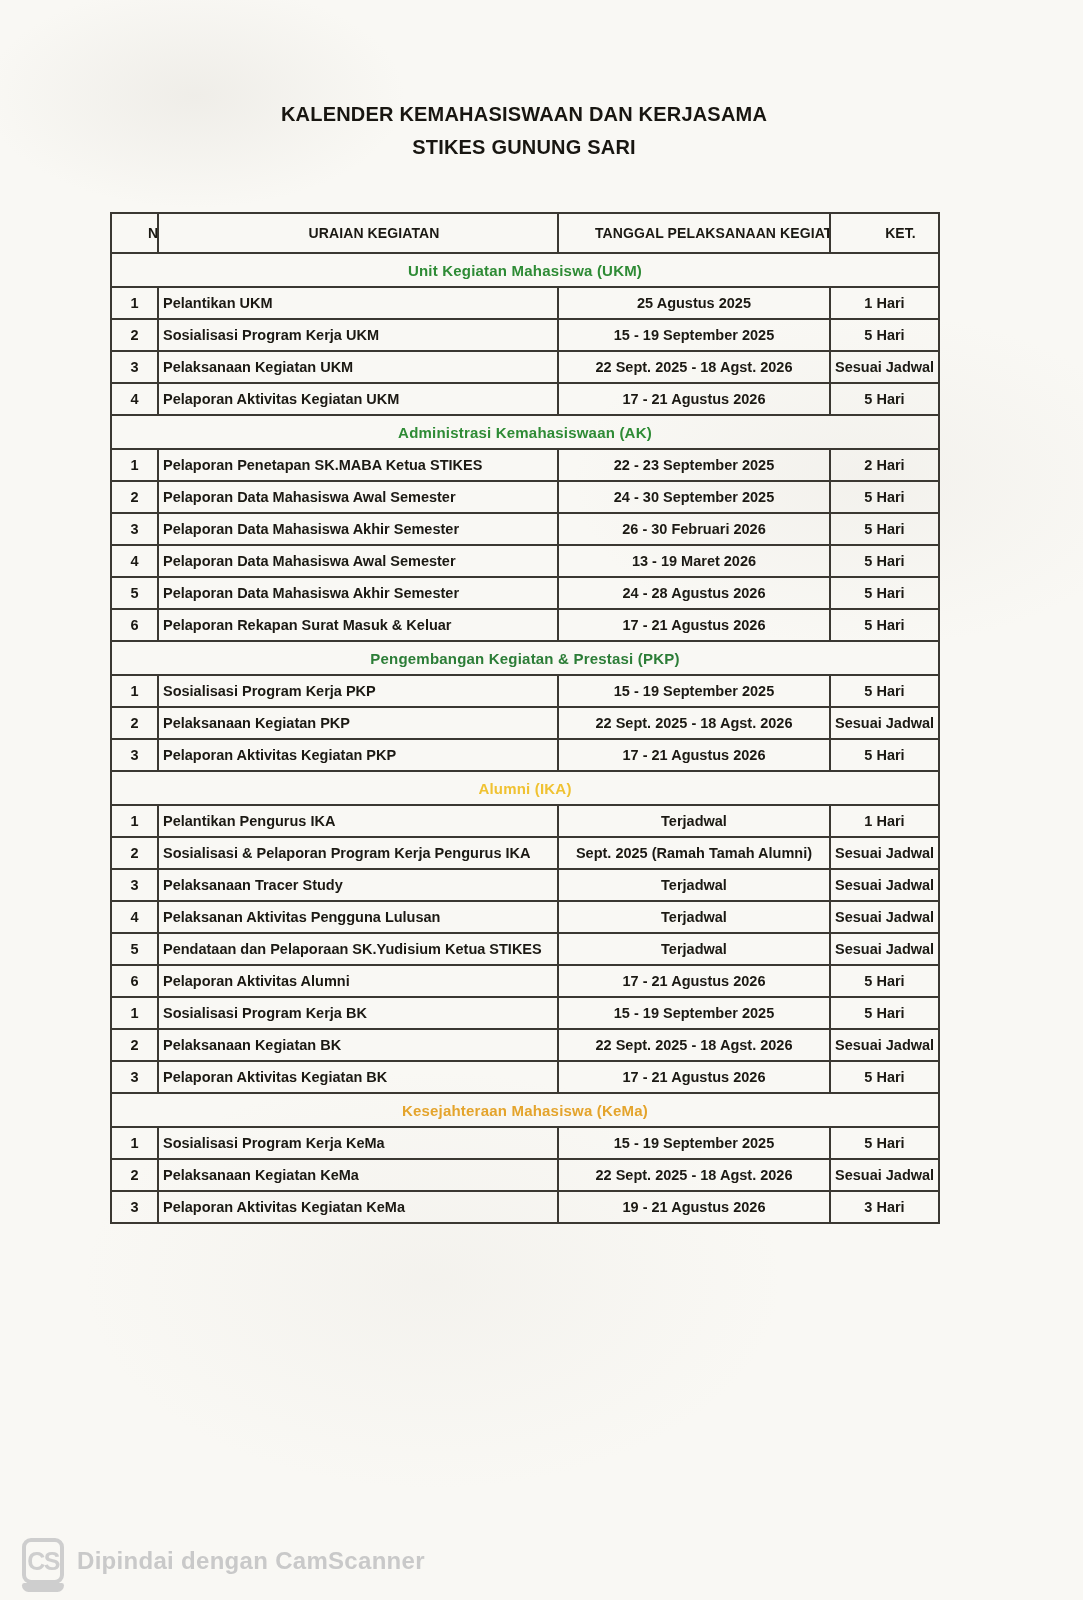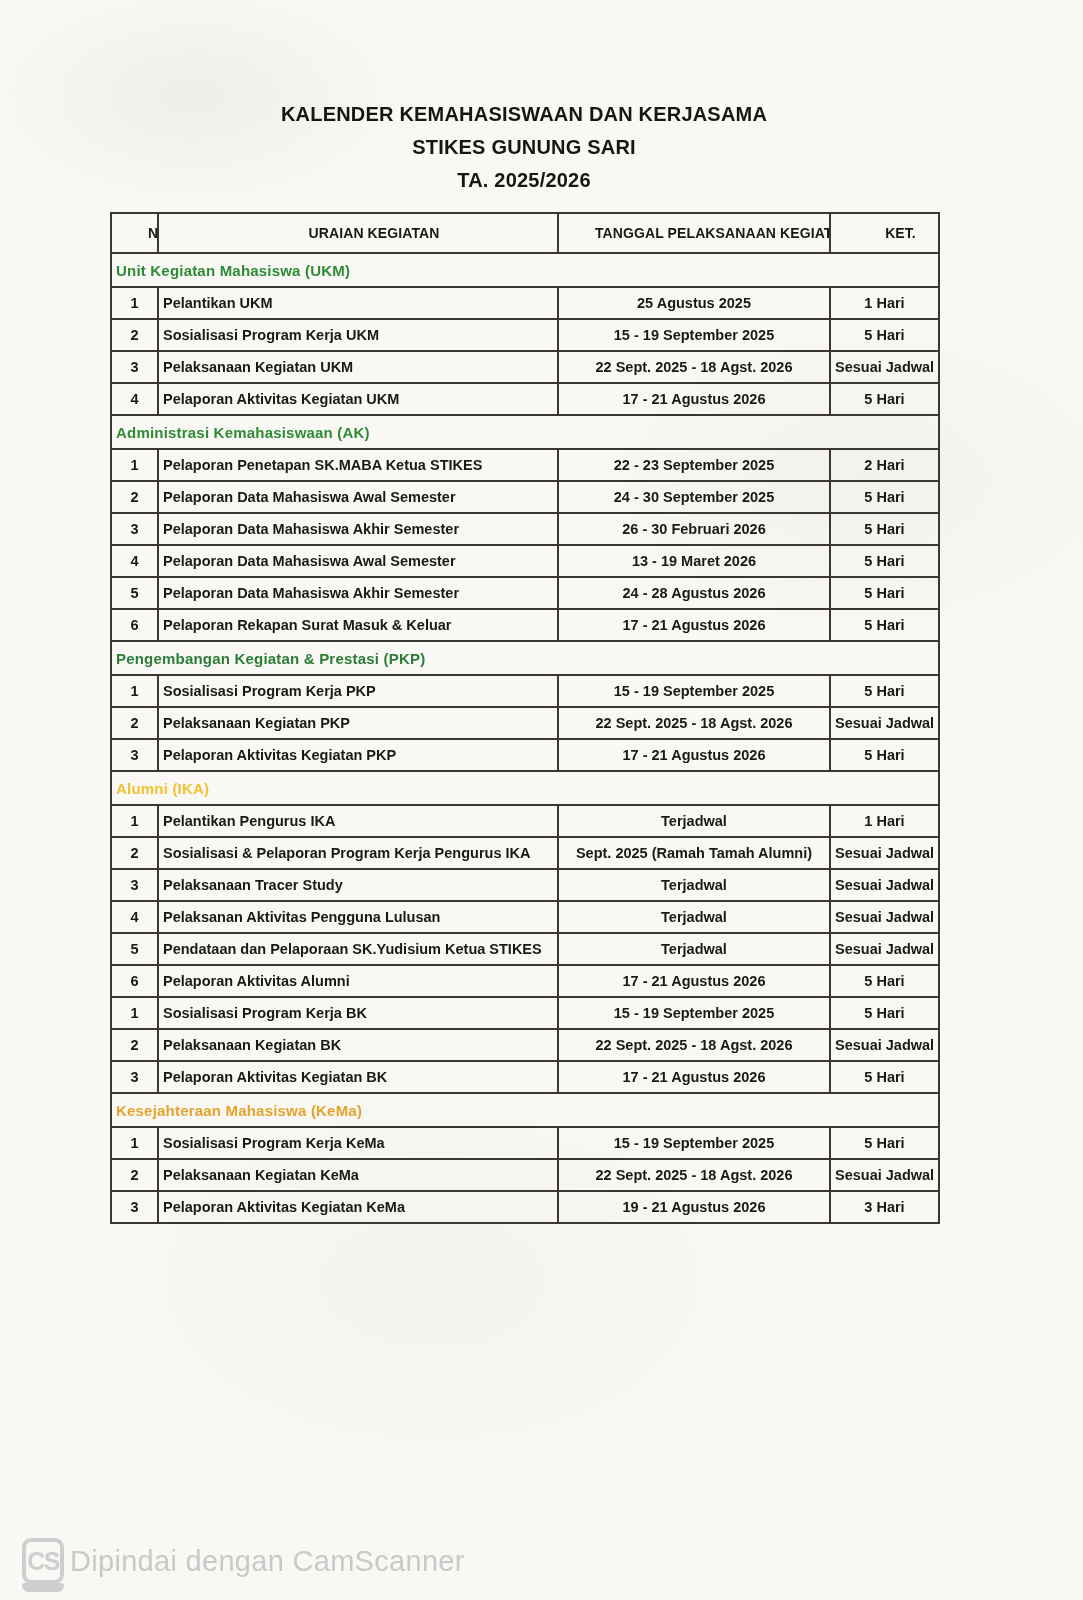--- a/index.html
+++ b/index.html
@@ -29,52 +29,51 @@
   }
   table.doc th, table.doc td {
     border:2px solid #3b3832;
     color:#1b1913;
     font-weight:700;
     padding:0 4px;
     overflow:hidden;
     white-space:nowrap;
   }
   table.doc thead th { height:38px; font-size:14px; text-align:center; letter-spacing:0.1px;padding-left:36px; }
-  tr.band td { height:32px; font-size:15px; letter-spacing:0.2px; }
+  tr.band td { height:32px; font-size:15px; text-align:center; letter-spacing:0.2px; }
   tr.data-row td { height:30px; font-size:14.5px; }
   td.no      { text-align:center; }
   td.uraian  { text-align:left; padding-left:9px; }
   td.tanggal { text-align:center; font-size:14px; }
   td.ket     { text-align:center; font-size:13.5px; padding:0 2px; }
 
   .watermark {
     position:absolute; left:22px; top:1538px;
-    display:flex; align-items:center; gap:6px;
+    display:flex; align-items:center; gap:13px;
   }
   .cs-badge {
     position:relative; width:42px; height:46px; box-sizing:border-box;
     border:4px solid #cecece; border-radius:9px;
     display:flex; align-items:center; justify-content:center;
     font-weight:700; font-size:25px; color:#cecece; letter-spacing:-1.5px;
   }
   .cs-badge::after {
     content:""; position:absolute; left:-4px; right:-4px; bottom:-12px; height:9px;
     background:#cecece; border-radius:3px 3px 8px 8px;
   }
-  .wm-text { font-size:29px; font-weight:400; color:#c9c9c9; letter-spacing:0.3px;text-align:center; }
+  .wm-text { font-size:24px; font-weight:700; color:#c9c9c9; letter-spacing:0.3px;text-align:center; }
 </style>
 </head>
 <body>
 
 <div class="page">
 
   <div class="titles">
     <div>KALENDER KEMAHASISWAAN DAN KERJASAMA</div>
     <div>STIKES GUNUNG SARI</div>
-    <div>TA. 2025/2026</div>
   </div>
 
   <table class="doc">
     <colgroup>
       <col style="width:47px">
       <col style="width:400px">
       <col style="width:272px">
       <col style="width:109px">
     </colgroup>
     <thead>

